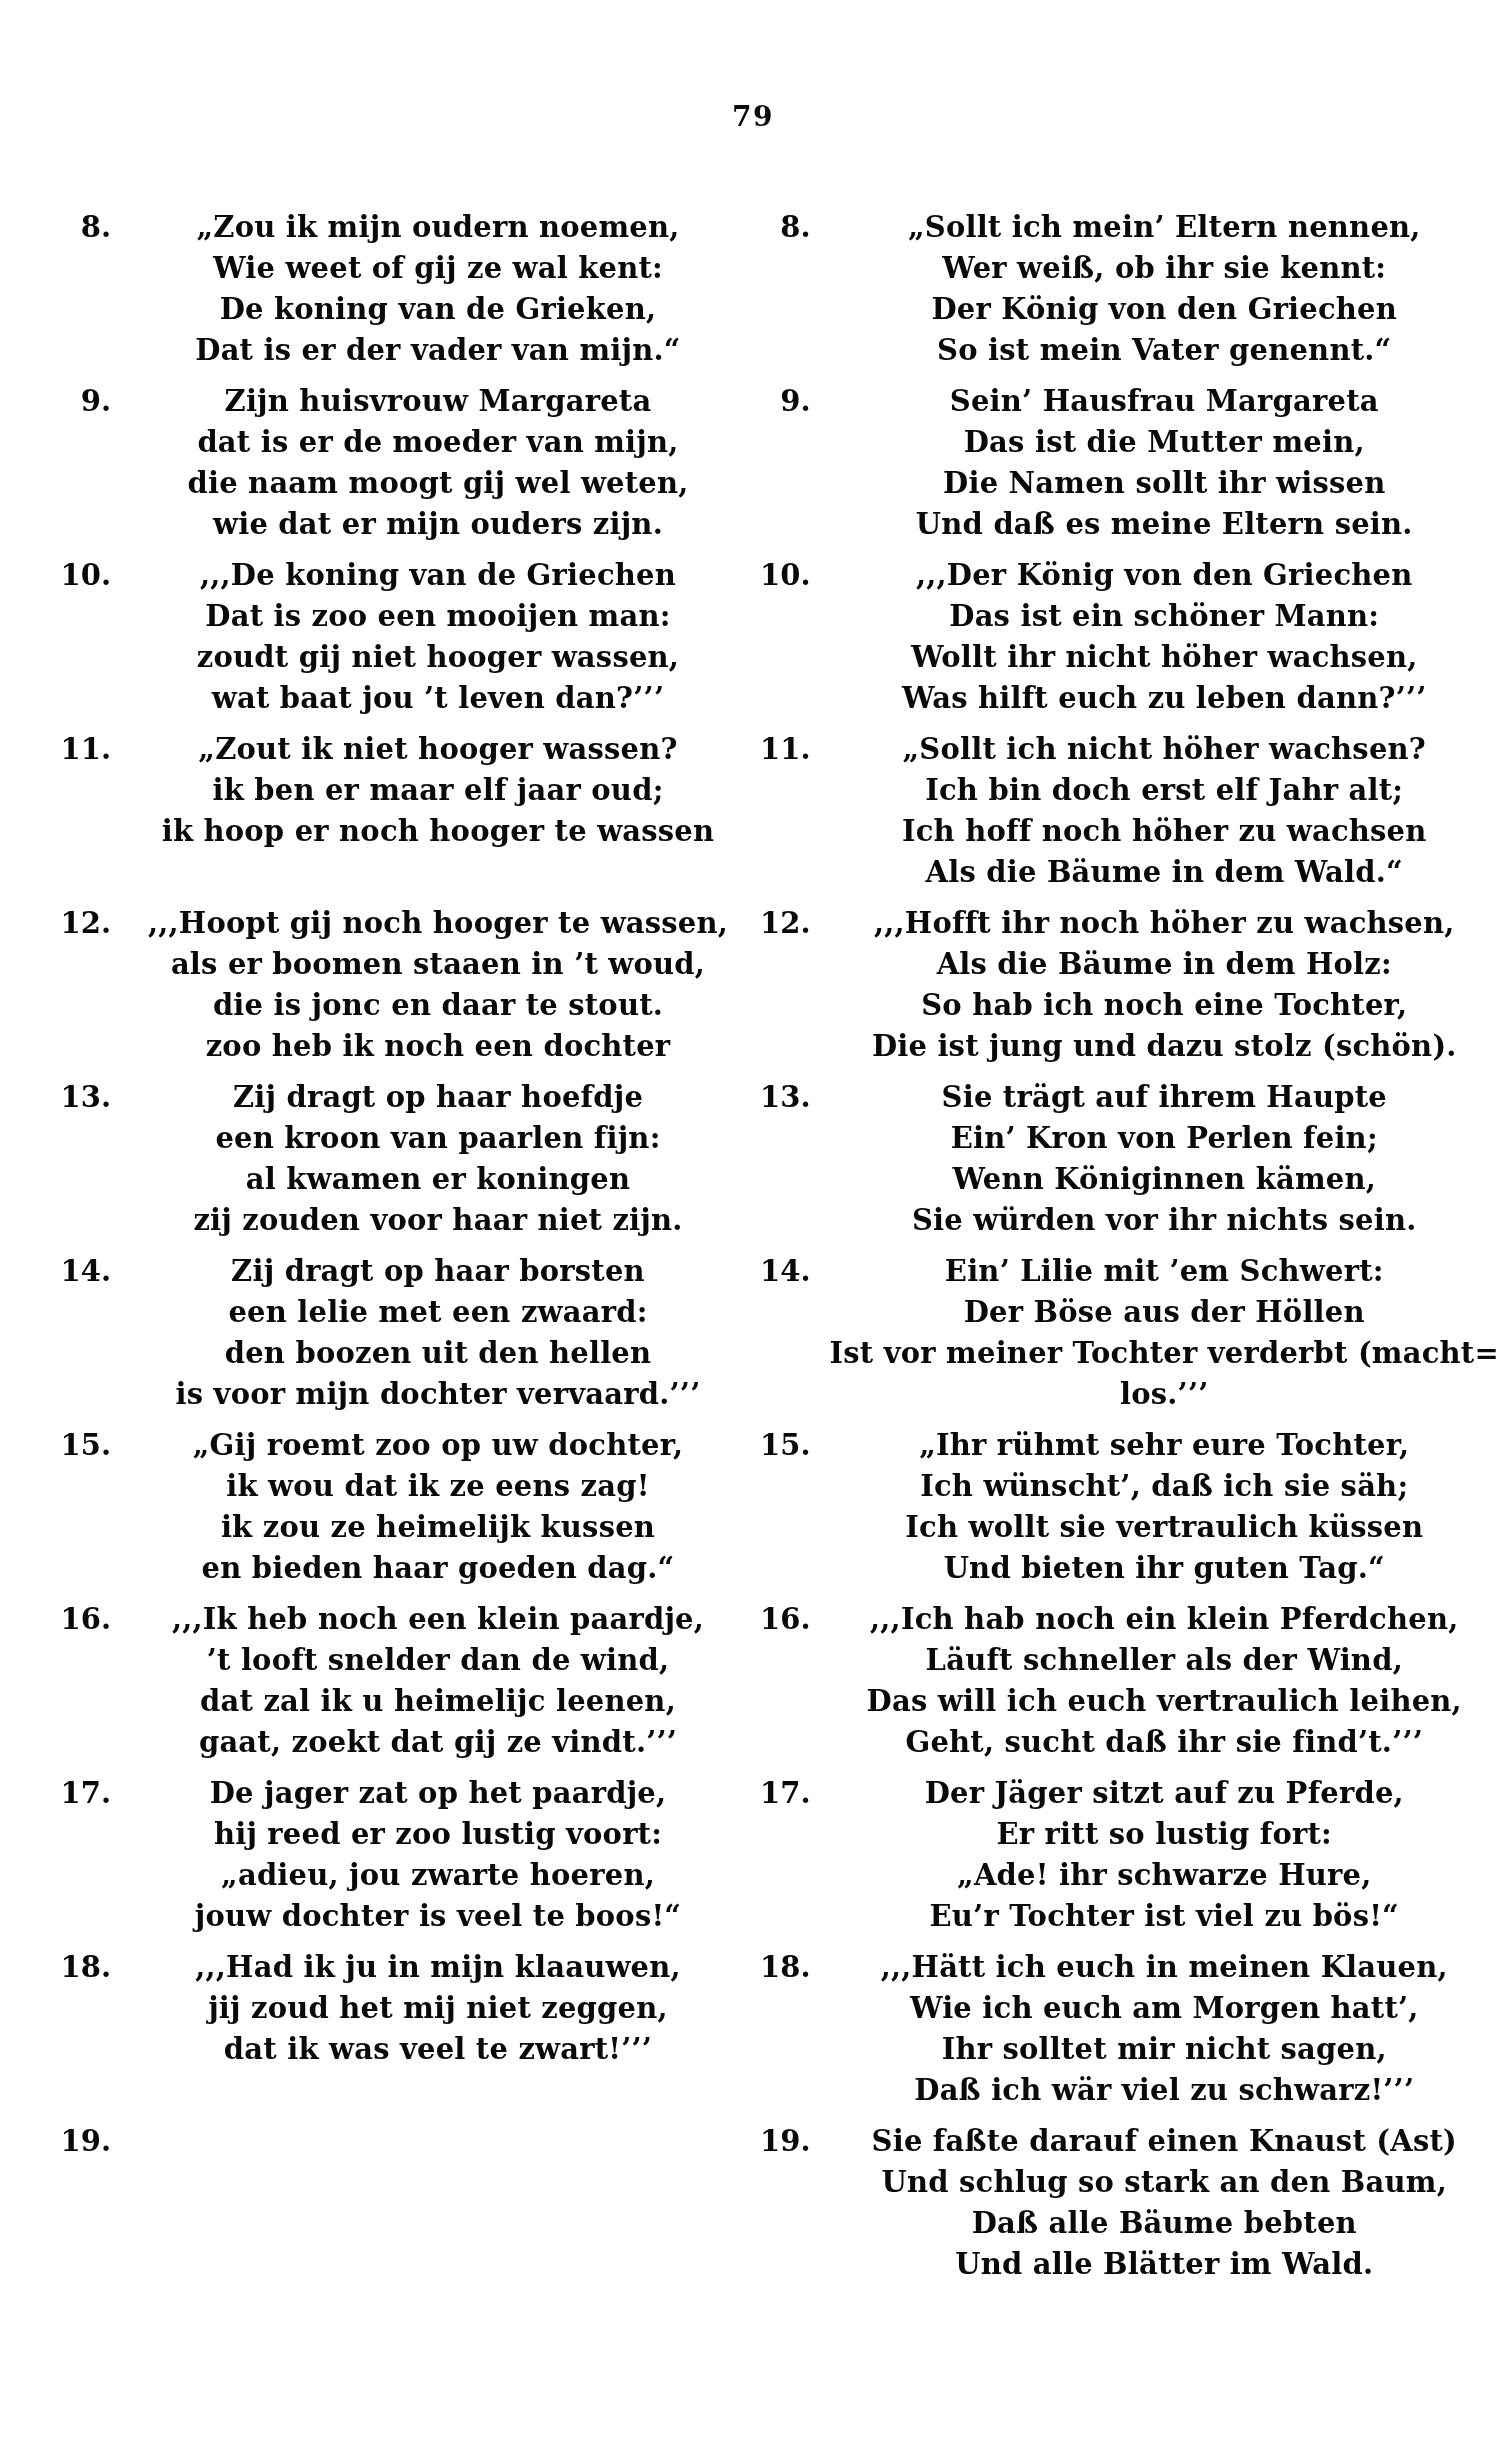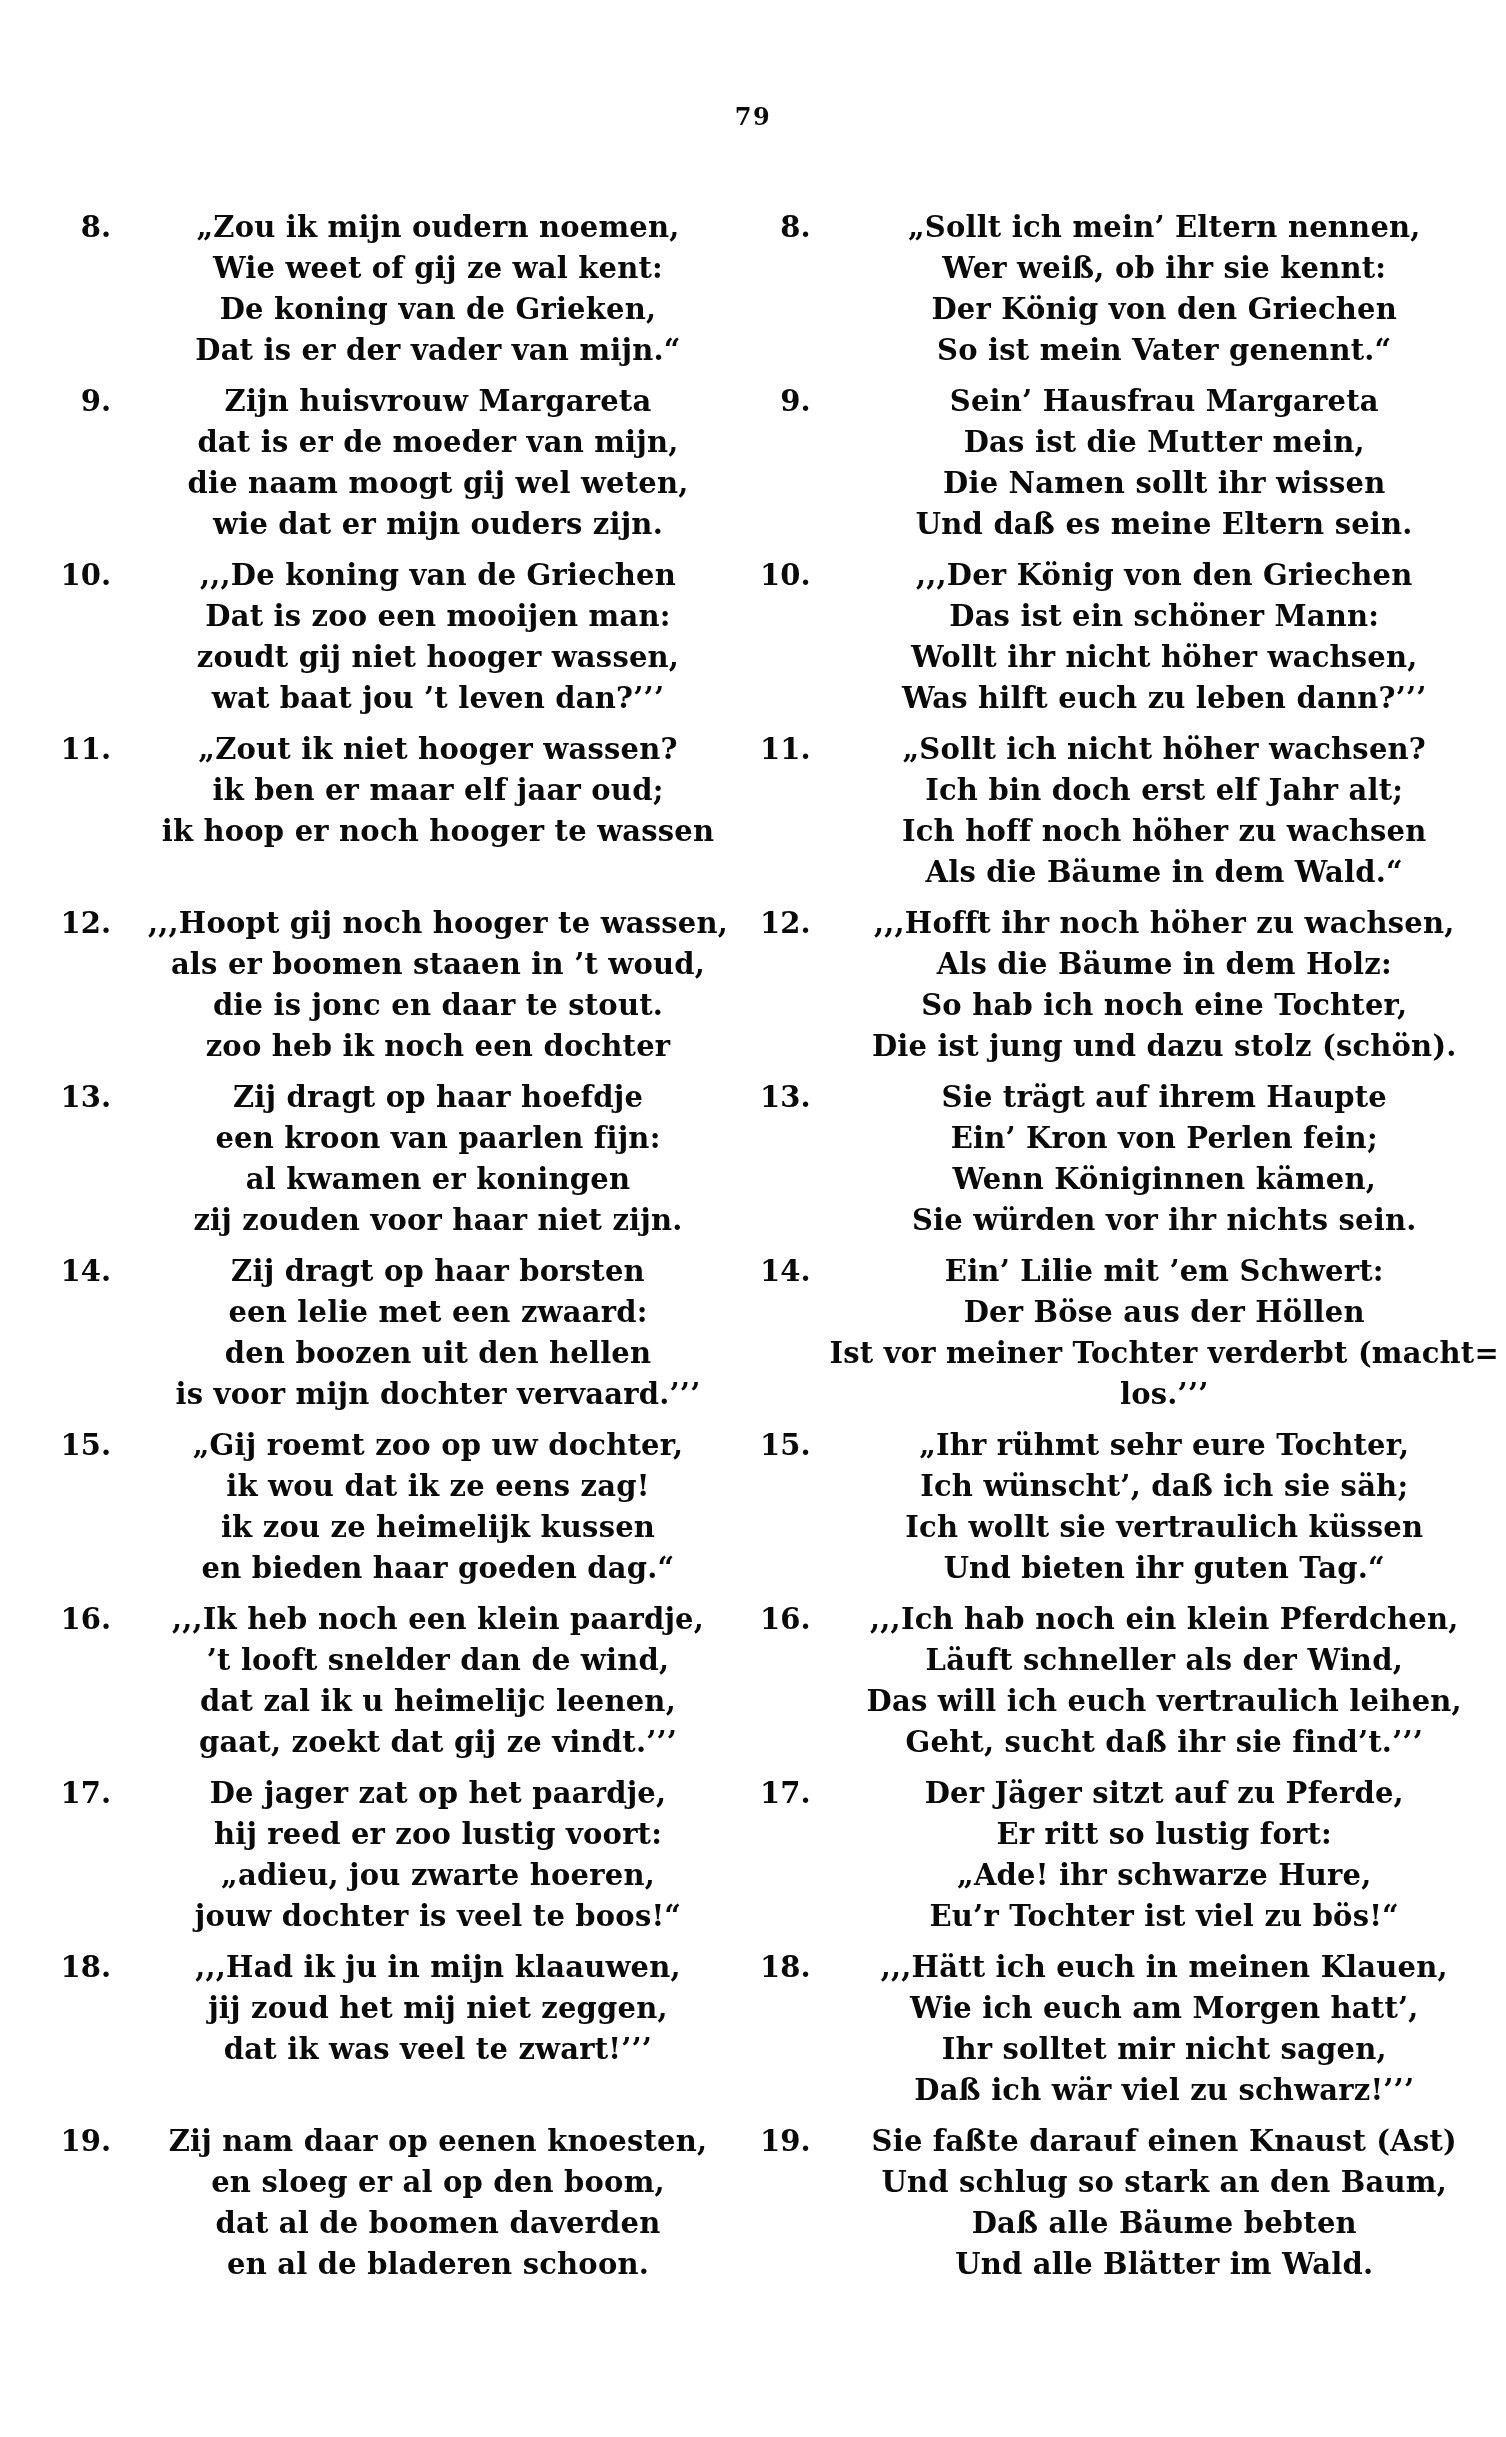--- a/index.html
+++ b/index.html
@@ -14,21 +14,21 @@
     background: #ffffff;
     color: #0a0a0a;
     font-family: "DejaVu Serif", "Liberation Serif", serif;
     font-weight: 700;
     overflow: hidden;
     box-sizing: border-box;
     padding-top: 97px;
   }
   .page-number {
     text-align: center;
-    font-size: 24px;
+    font-size: 28px;
     line-height: 40px;
     letter-spacing: 1.5px;
     margin-bottom: 70px;
   }
   .stanzas {
     width: 100%;
   }
   .stanza-row {
     display: flex;
     align-items: flex-start;
@@ -302,26 +302,20 @@
           <div class="line">Wie ich euch am Morgen hatt’,</div>
           <div class="line">Ihr solltet mir nicht sagen,</div>
           <div class="line">Daß ich wär viel zu schwarz!’’’</div>
         </div>
       </div>
     </div>
 
     <div class="stanza-row">
       <div class="stanza left">
         <span class="num">19.</span>
-        <div class="lines">
-          <div class="line">Zij nam daar op eenen knoesten,</div>
-          <div class="line">en sloeg er al op den boom,</div>
-          <div class="line">dat al de boomen daverden</div>
-          <div class="line">en al de bladeren schoon.</div>
-        </div>
       </div>
       <div class="stanza right">
         <span class="num">19.</span>
         <div class="lines">
           <div class="line">Sie faßte darauf einen Knaust (Ast)</div>
           <div class="line">Und schlug so stark an den Baum,</div>
           <div class="line">Daß alle Bäume bebten</div>
           <div class="line">Und alle Blätter im Wald.</div>
         </div>
       </div>

